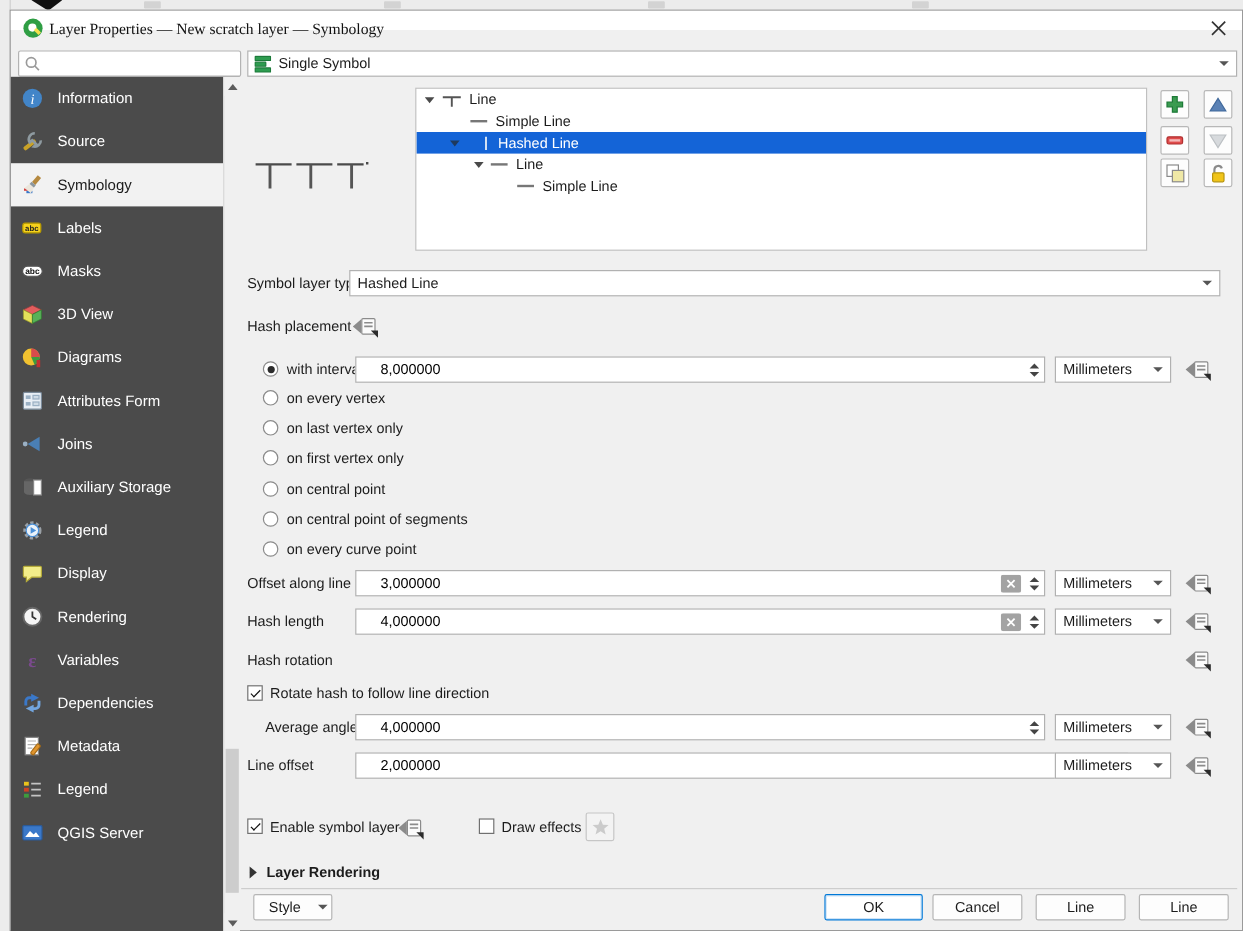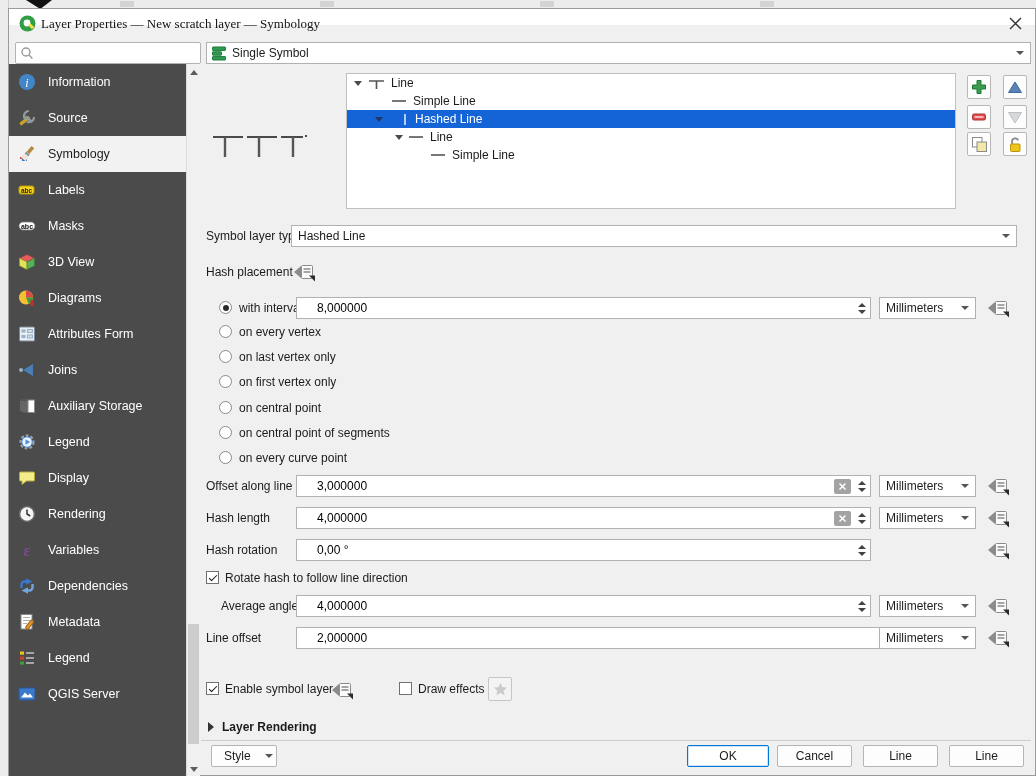--- a/index.html
+++ b/index.html
@@ -524,27 +524,20 @@
       <svg class="dd" style="left:978px;top:1px" width="24" height="20" viewBox="0 0 24 20">
           <polygon points="1,10 8,4 8,16" fill="#8b8b8b"></polygon>
           <rect x="8.5" y="3.5" width="11" height="13" rx="1" fill="#fbfbfb" stroke="#8b8b8b"></rect>
           <path d="M10.5 7h7M10.5 10h7" stroke="#8b8b8b" stroke-width="1.3"></path>
           <polygon points="16,13.5 22,13.5 22,19.5" fill="#2b2b2b"></polygon>
         </svg>
     </div>
 
     <div class="prow" style="top:530px">
       <span class="lbl" style="left:197px">Hash rotation</span>
-      <div class="spin" style="left:287px;width:575px">
-        <input value="0,00 °" style="">
-        <span class="spinner">
-            <i class="up"></i>
-            <i class="dn"></i>
-          </span>
-      </div>
       <svg class="dd" style="left:978px;top:1px" width="24" height="20" viewBox="0 0 24 20">
           <polygon points="1,10 8,4 8,16" fill="#8b8b8b"></polygon>
           <rect x="8.5" y="3.5" width="11" height="13" rx="1" fill="#fbfbfb" stroke="#8b8b8b"></rect>
           <path d="M10.5 7h7M10.5 10h7" stroke="#8b8b8b" stroke-width="1.3"></path>
           <polygon points="16,13.5 22,13.5 22,19.5" fill="#2b2b2b"></polygon>
         </svg>
     </div>
 
     <div class="prow" style="top:560px;height:18px">
       <span class="chk on" style="left:197px;top:2px"></span>

